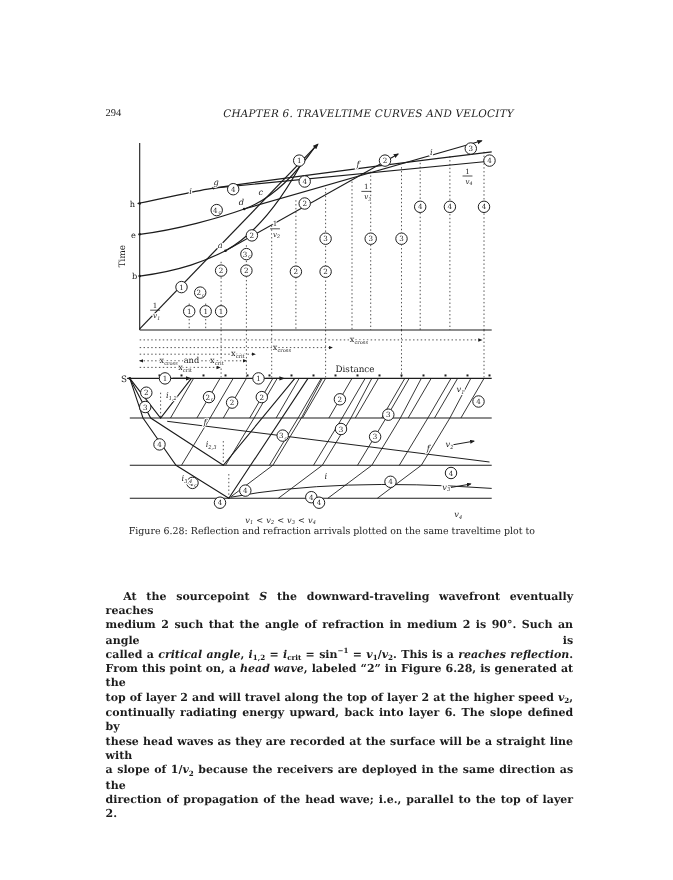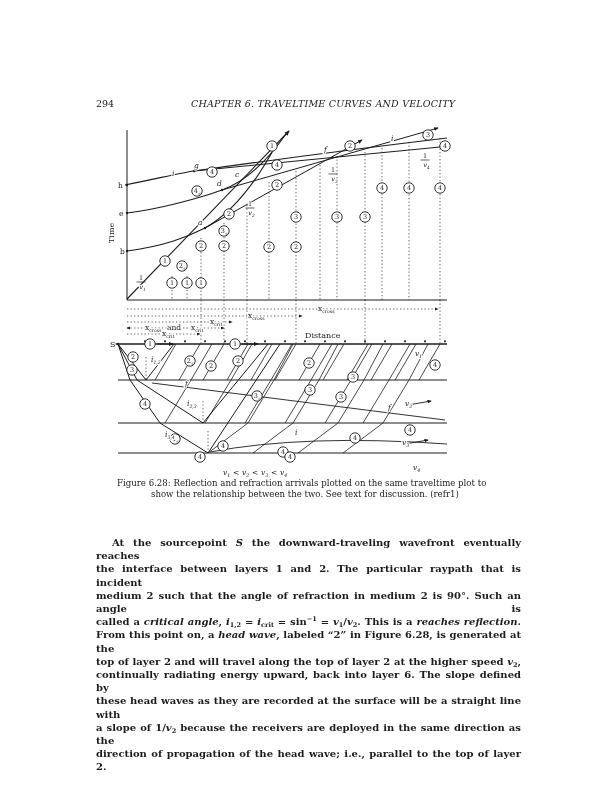--- a/index.html
+++ b/index.html
@@ -1,20 +1,20 @@
 <!DOCTYPE html>
 <html><head>
 <meta charset="utf-8">
 <style>
   html,body{margin:0;padding:0;}
   .page{position:relative;width:612px;height:800px;background:#ffffff;overflow:hidden;
         font-family:"DejaVu Serif",serif;color:#1c1c1c;}
   .hdr{position:absolute;top:98px;left:96px;width:424px;font-size:9.5px;}
-  .hdr .pn{position:absolute;left:0;top:0;}
-  .hdr .ct{position:absolute;left:95px;top:0;font-style:italic;letter-spacing:.2px;}
+  .hdr .pn{position:absolute;left:0;top:0;font-family:Liberation Serif, serif;}
+  .hdr .ct{position:absolute;left:107px;top:0;font-style:italic;letter-spacing:.2px;}
   .figwrap{position:absolute;left:105px;top:125px;width:410px;height:360px;}
   .cap{position:absolute;left:117px;top:478px;width:382px;font-size:8.6px;line-height:11px;}
   .cap .c2{margin-left:34px;}
   .bodytxt{position:absolute;left:96px;top:536px;width:425px;font-size:10px;line-height:13.2px;font-weight:bold;}
   .bl{text-align:justify;text-align-last:justify;white-space:normal;}
   .bl.first{text-indent:16px;}
   .bl.last{text-align-last:left;}
   .bl sub{font-size:6.5px;vertical-align:-2px;line-height:0;}
   .bl sup{font-size:6.5px;vertical-align:4px;line-height:0;}
   svg text{font-family:"DejaVu Serif",serif;}
@@ -385,26 +385,24 @@
               <line x1="315.5" y1="35" x2="324.5" y2="35" stroke="#1c1c1c" stroke-width="0.7"></line>
               <text x="318.2" y="42" font-size="6.5" font-style="italic" fill="#1c1c1c" stroke="#fff" stroke-width="2" paint-order="stroke">v<tspan font-size="4.3" dy="1.6">4</tspan></text>
             </g>
           </g>
         </g>
     </svg>
   </div>
 
   <div class="cap">
     <div class="c1">Figure 6.28: Reflection and refraction arrivals plotted on the same traveltime plot to</div>
-    <div class="c2">show the relationship between the two. See text for discussion. (refr1)</div>
   </div>
 
   <div class="bodytxt">
     <div class="bl first">At the sourcepoint <i>S</i> the downward-traveling wavefront eventually reaches</div>
-    <div class="bl">the interface between layers 1 and 2.  The particular raypath that is incident</div>
     <div class="bl">medium 2 such that the angle of refraction in medium 2 is 90°.  Such an angle is</div>
     <div class="bl">called a <i>critical angle</i>, <i>i</i><sub>1,2</sub> = <i>i</i><sub>crit</sub> = sin<sup>−1</sup> = <i>v</i><sub>1</sub>/<i>v</i><sub>2</sub>.  This is a <i>reaches reflection</i>.</div>
     <div class="bl">From this point on, a <i>head wave</i>, labeled “2” in Figure 6.28, is generated at the</div>
     <div class="bl">top of layer 2 and will travel along the top of layer 2 at the higher speed <i>v</i><sub>2</sub>,</div>
     <div class="bl">continually radiating energy upward, back into layer 6.  The slope defined by</div>
     <div class="bl">these head waves as they are recorded at the surface will be a straight line with</div>
     <div class="bl">a slope of 1/<i>v</i><sub>2</sub> because the receivers are deployed in the same direction as the</div>
     <div class="bl last">direction of propagation of the head wave; i.e., parallel to the top of layer 2.</div>
   </div>
 

